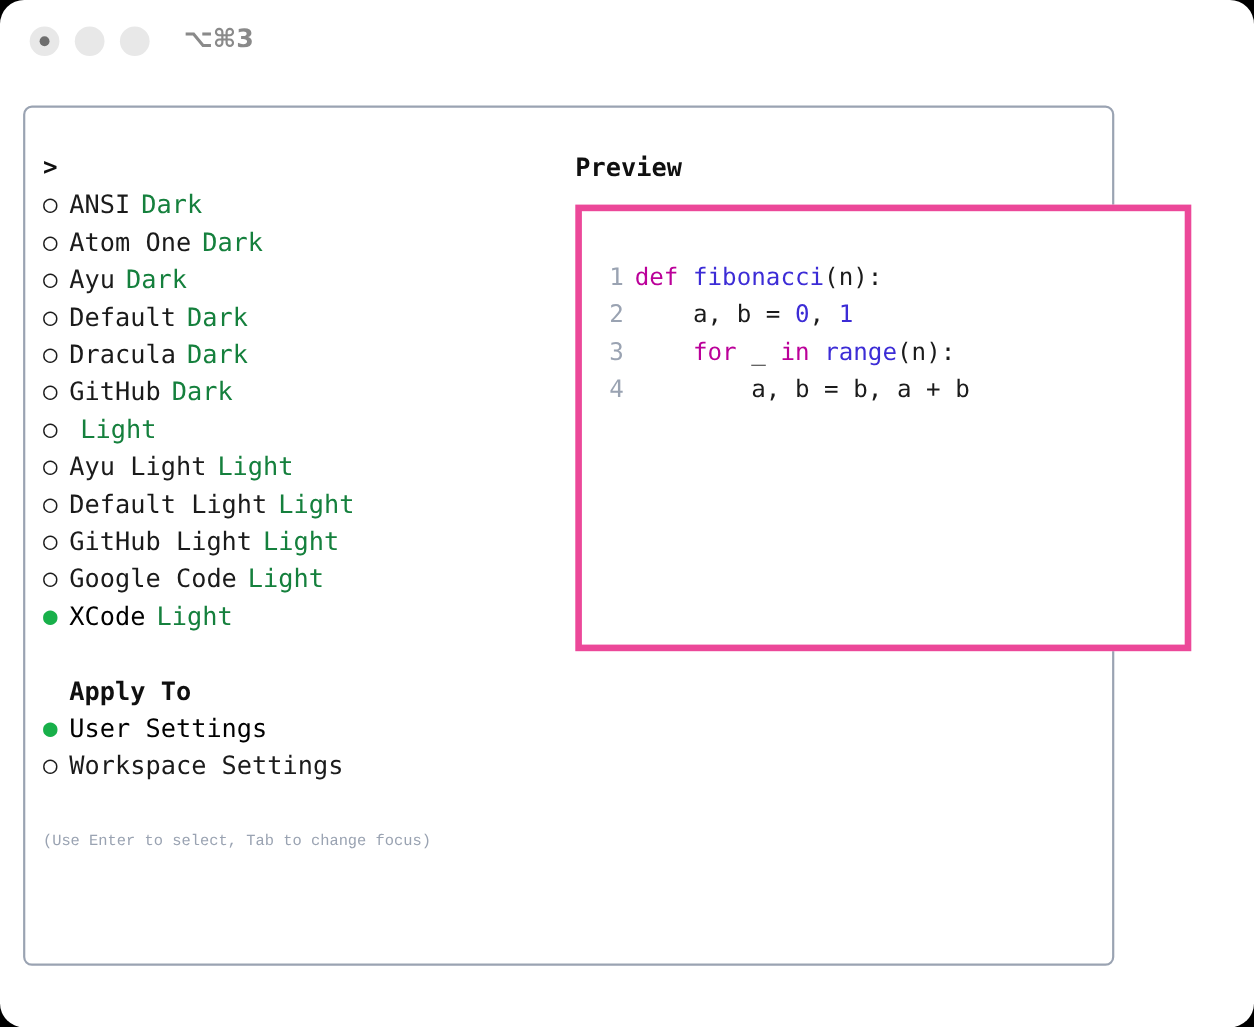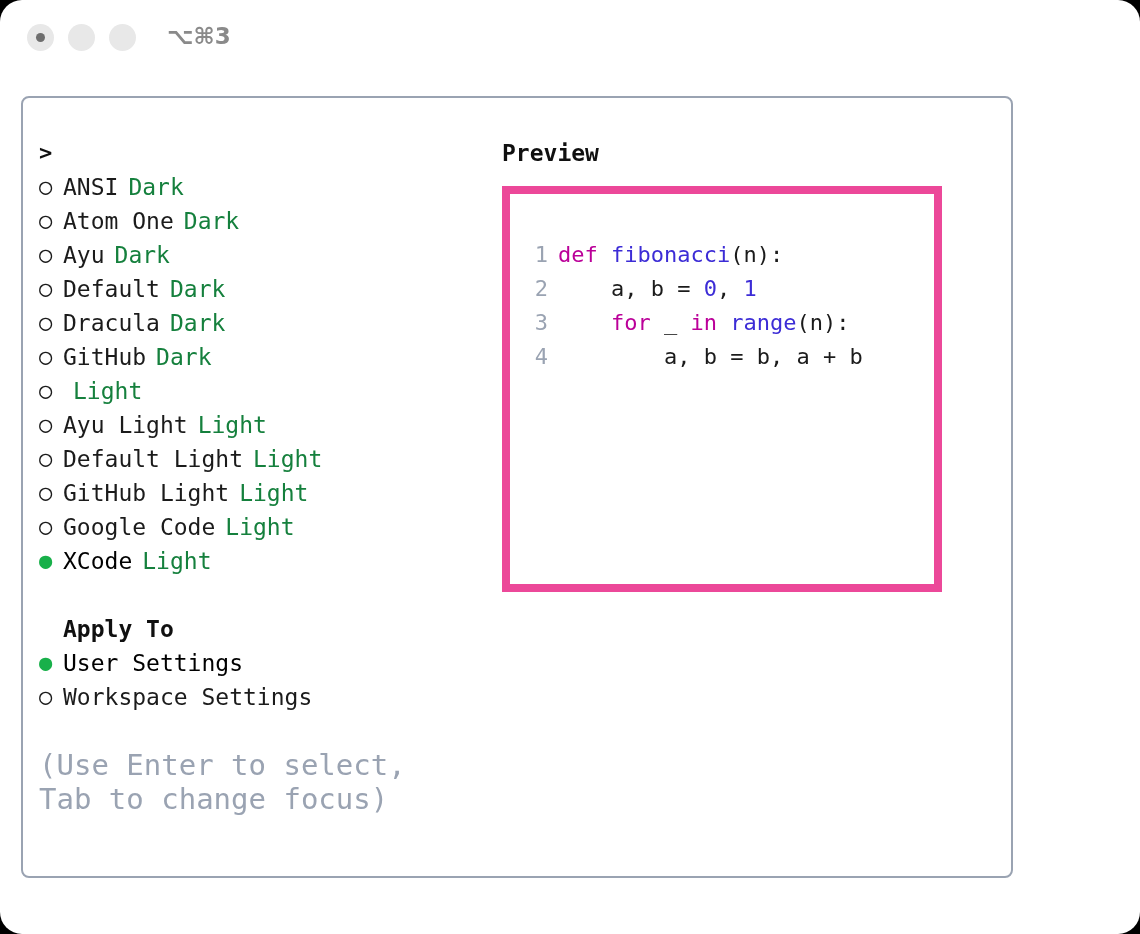--- a/index.html
+++ b/index.html
@@ -112,44 +112,45 @@
     color: #15803d;
     margin-left: 10px;
     text-align: right;
   }
   .selected .label { color: #000000; }
   .selected .marker { color: #18b04a; }
 
   .spacer { height: 34px; }
 
   .hint {
-    font-size: 29px;
+    font-size: 14px;
     line-height: 34px;
     color: #9aa3b2;
     width: 400px;
+    font-family: Liberation Mono, monospace;
   }
 
   
   #right-col {
     position: absolute;
-    left: 479px;
+    left: 500px;
     top: 38px;
     width: 490px;
   }
   .preview-title {
     font-size: 23px;
     font-weight: bold;
     color: #101010;
     line-height: 34px;
     margin-bottom: 16px;
   }
   #preview-box {
-    width: 440px;
+    width: 560px;
     height: 406px;
-    border: 8px solid #ec4899;
+    border: 6px solid #ec4899;
     box-sizing: border-box;
     background: #ffffff;
     padding: 44px 0 0 16px;
   }
   .code-line {
     font-size: 22px;
     line-height: 34px;
     white-space: pre;
     color: #1b1b1b;
   }

